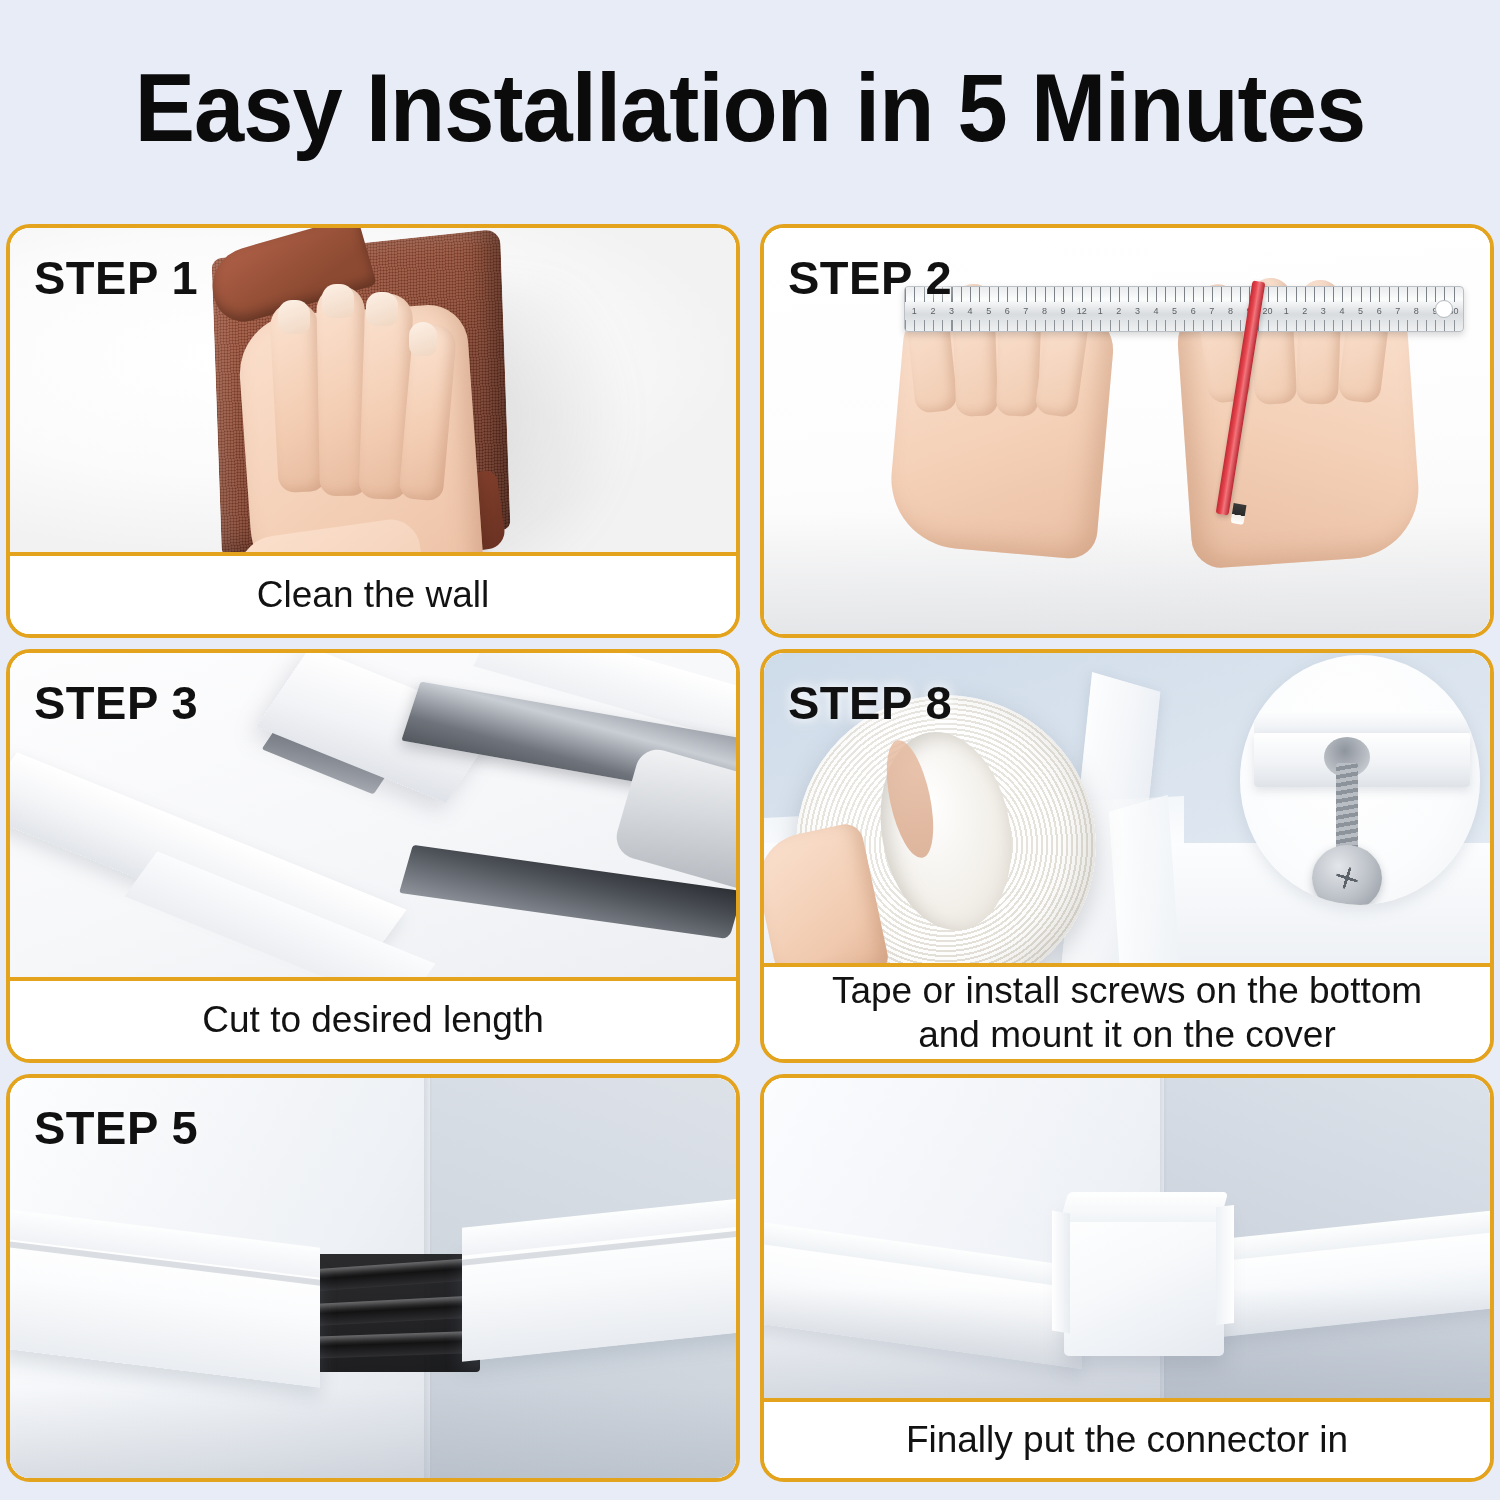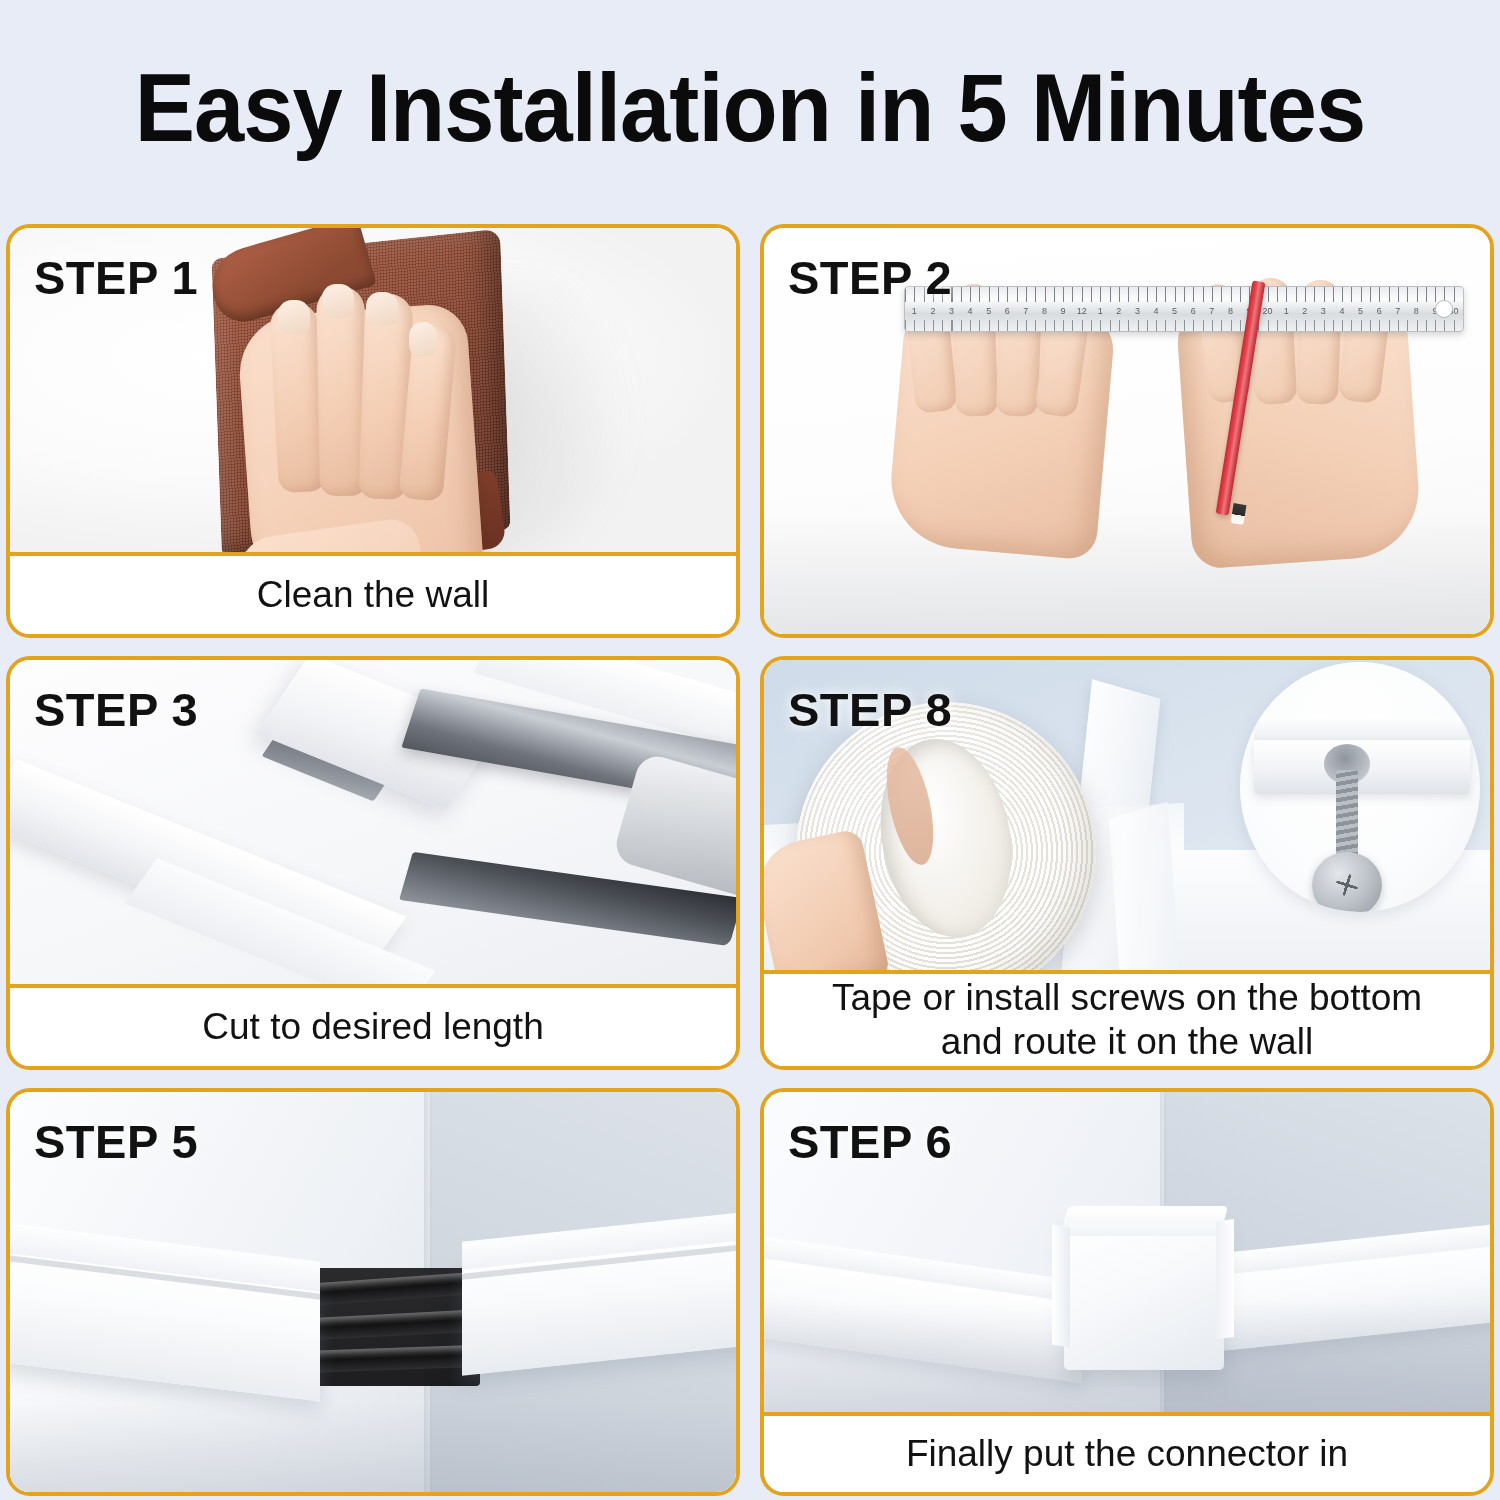--- a/index.html
+++ b/index.html
@@ -35,21 +35,21 @@
   
   .grid {
     position: absolute;
     top: 224px;
     left: 6px;
     width: 1286px;
     height: 1272px;
     display: grid;
     grid-template-columns: 734px 734px;
     grid-template-rows: 414px 414px 408px;
-    gap: 18px 20px;
+    gap: 11px 20px;
   }
 
   .card {
     position: relative;
     border: 4px solid #e3a31c;
     border-radius: 24px;
     background: #ffffff;
     overflow: hidden;
     display: flex;
     flex-direction: column;
@@ -735,21 +735,21 @@
         <div class="s4-inset-bosshole"></div>
         <div class="s4-screw-shaft"></div>
         <div class="s4-screw-head"></div>
         <div class="s4-screw-cross"></div>
       </div>
       <span class="step-label">STEP 8</span>
     </div>
     <div class="card-caption">
       <span>
         <span>Tape or install screws on the bottom</span><br>
-        <span>and route it on the wall</span>
+        <span>and mount it on the cover</span>
       </span>
     </div>
   </div>
 
   <div class="card r3">
     <div class="card-media">
       <div class="s5-bg"></div>
       <div class="s5-wall-l"></div>
       <div class="s5-wall-r"></div>
       <div class="s5-corner"></div>
@@ -776,18 +776,17 @@
       <div class="s6-corner-edge"></div>
       <div class="s6-duct-l"></div>
       <div class="s6-duct-l-lip"></div>
       <div class="s6-duct-r"></div>
       <div class="s6-duct-r-lip"></div>
       <div class="s6-conn-tab-l"></div>
       <div class="s6-conn-tab-r"></div>
       <div class="s6-connector"></div>
       <div class="s6-connector-top"></div>
       <div class="s6-floor-shadow"></div>
-      <span class="step-label">STEP 6</span>
     </div>
     <div class="card-caption">Finally put the connector in</div>
   </div>
 
 </div>
 
 </body></html>

